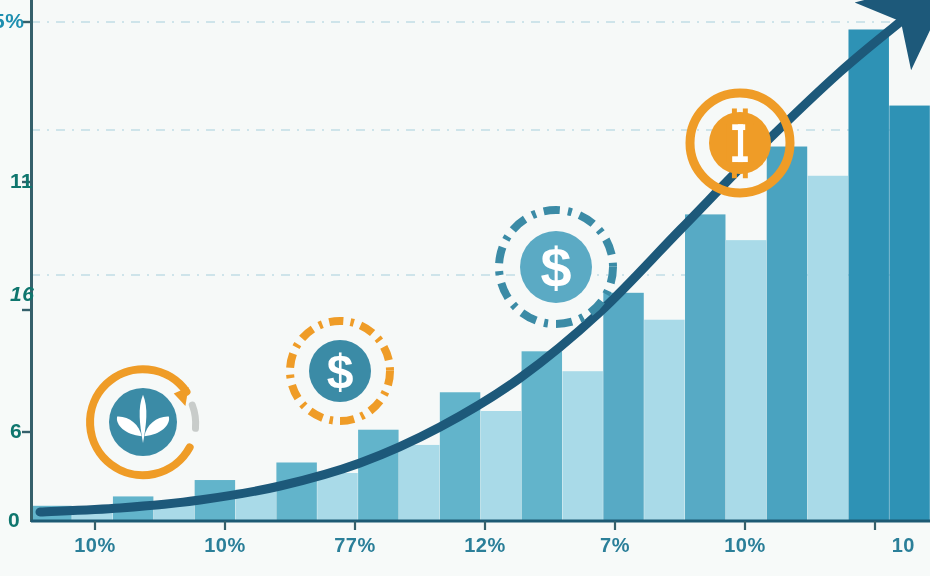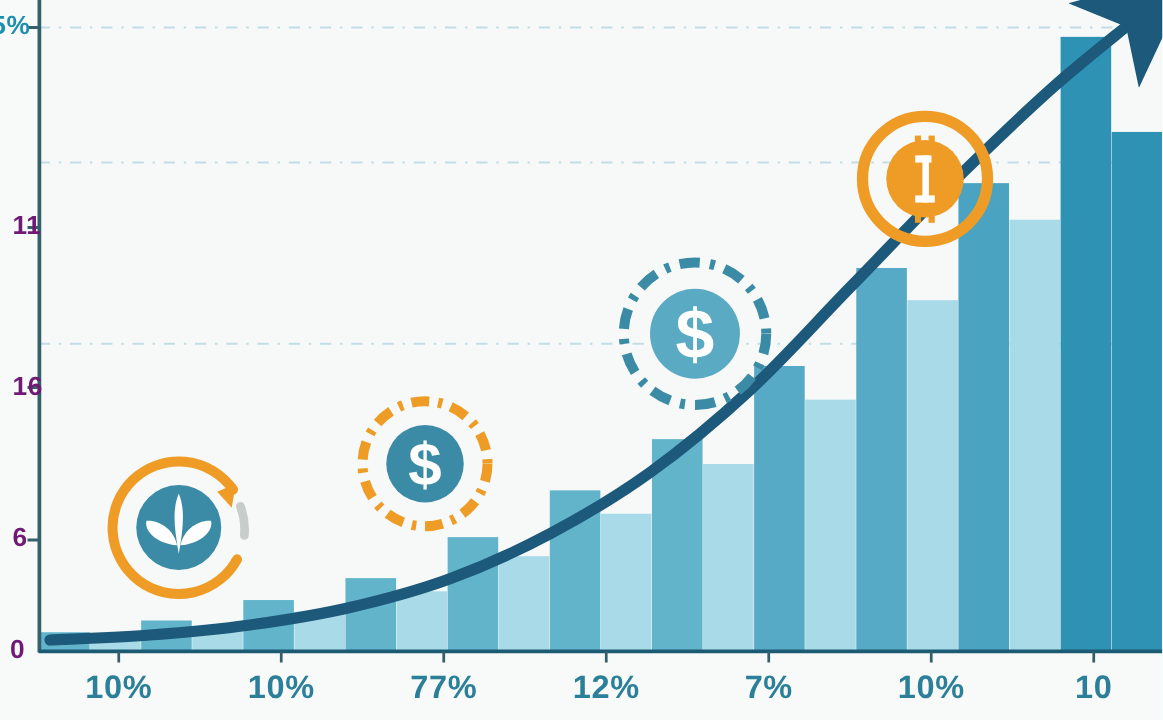--- a/index.html
+++ b/index.html
@@ -38,30 +38,30 @@
     left: 0;
     top: 0;
     width: 930px;
     height: 576px;
     overflow: visible;
   }
   .ytick-label {
     position: absolute;
     font-size: 21px;
     font-weight: bold;
-    color: #701a75;
+    color: #0f766e;
     letter-spacing: 0.5px;
     white-space: nowrap;
   }
   .ytick-label.cut {
     color: #1f8fb0;
   }
   .xtick-label {
     position: absolute;
-    font-size: 26px;
+    font-size: 20px;
     font-weight: bold;
     color: #2b7f99;
     letter-spacing: 0.5px;
     white-space: nowrap;
     text-align: center;
   }
 </style>
 </head>
 <body>
 
@@ -170,27 +170,27 @@
         <line x1="485" y1="521" x2="485" y2="530" stroke="#35606b" stroke-width="2.2"></line>
         <line x1="615" y1="521" x2="615" y2="530" stroke="#35606b" stroke-width="2.2"></line>
         <line x1="745" y1="521" x2="745" y2="530" stroke="#35606b" stroke-width="2.2"></line>
         <line x1="875" y1="521" x2="875" y2="530" stroke="#35606b" stroke-width="2.2"></line>
       </g>
   </svg>
 
   <div id="ylabels-layer">
       <div class="ytick-label cut" style="top: 9px; left: -7px;">5%</div>
       <div class="ytick-label" style="top: 169px; left: 10px;">11</div>
-      <div class="ytick-label" style="top: 298px; left: 10px;">16</div>
+      <div class="ytick-label" style="top: 282px; left: 10px; font-style: italic;">16</div>
       <div class="ytick-label" style="top: 419px; left: 10px;">6</div>
       <div class="ytick-label" style="top: 508px; left: 8px;">0</div>
     </div>
   <div id="xlabels-layer">
       <div class="xtick-label" style="top: 534px; left: 55px; width: 80px;">10%</div>
       <div class="xtick-label" style="top: 534px; left: 185px; width: 80px;">10%</div>
       <div class="xtick-label" style="top: 534px; left: 315px; width: 80px;">77%</div>
       <div class="xtick-label" style="top: 534px; left: 445px; width: 80px;">12%</div>
       <div class="xtick-label" style="top: 534px; left: 575px; width: 80px;">7%</div>
       <div class="xtick-label" style="top: 534px; left: 705px; width: 80px;">10%</div>
-      <div class="xtick-label" style="top: 534px; left: 835px; width: 80px;">10</div>
+      <div class="xtick-label" style="top: 534px; left: 835px; width: 80px; text-align: right;">10</div>
     </div>
 
 </div>
 
 </body></html>

